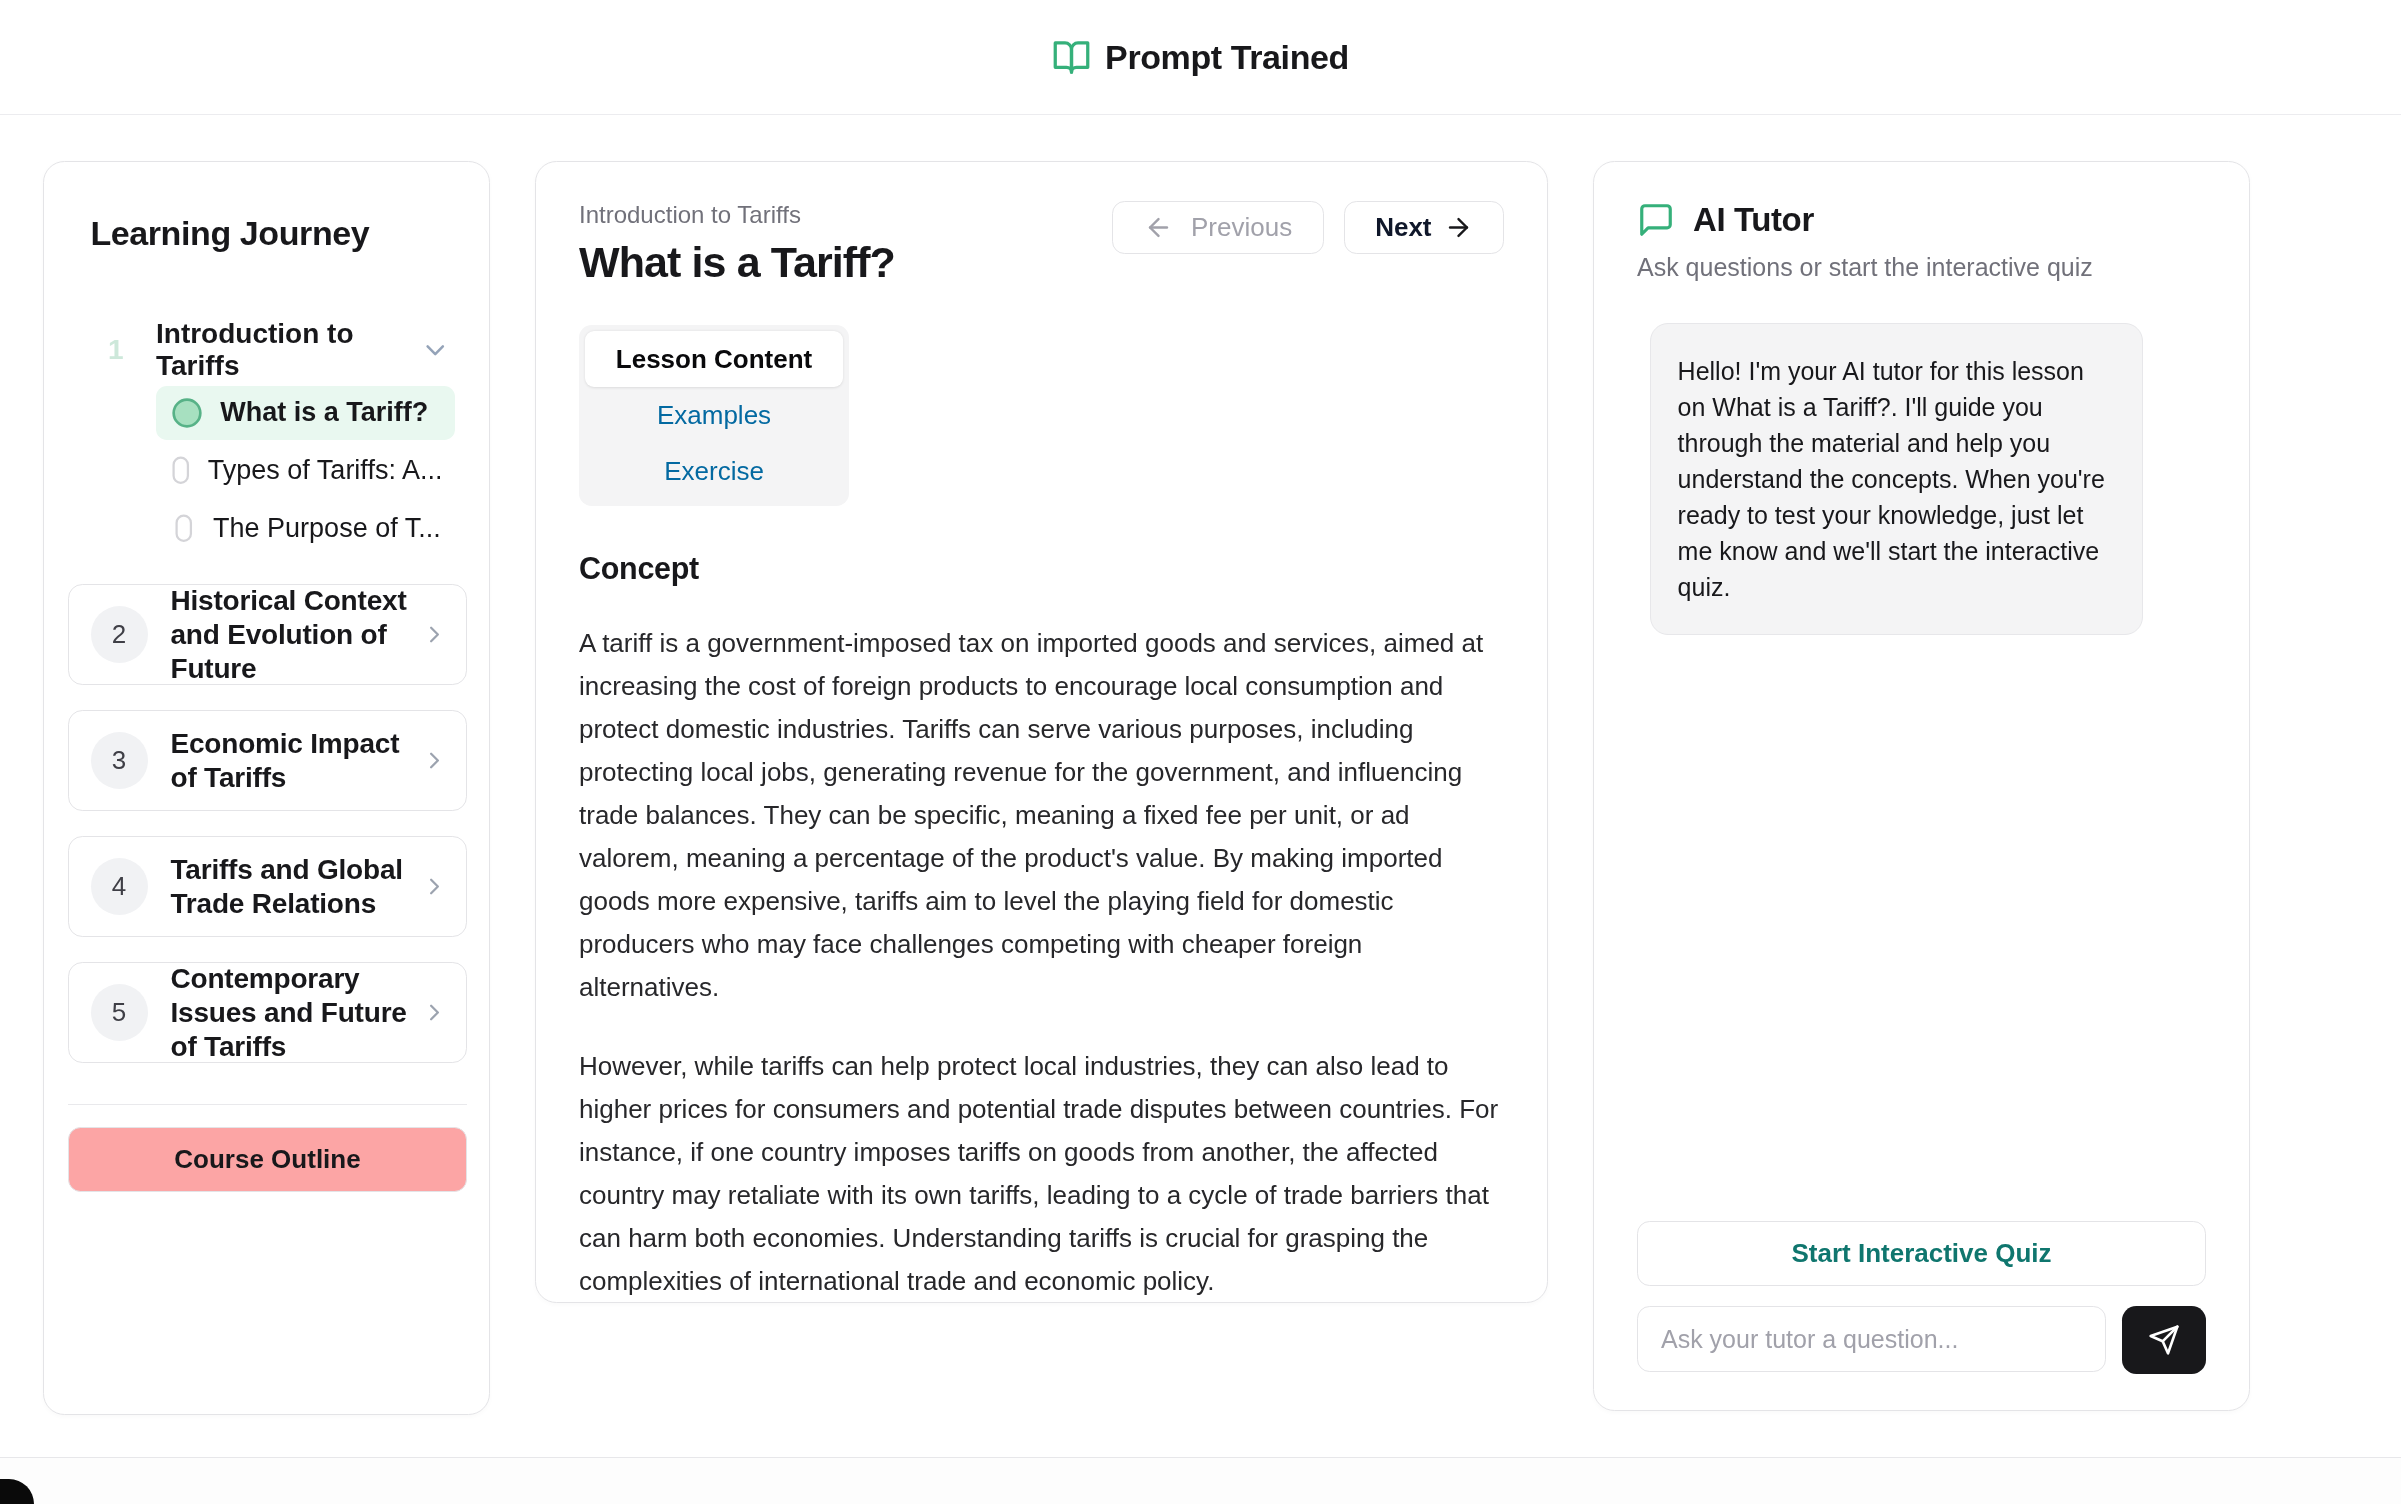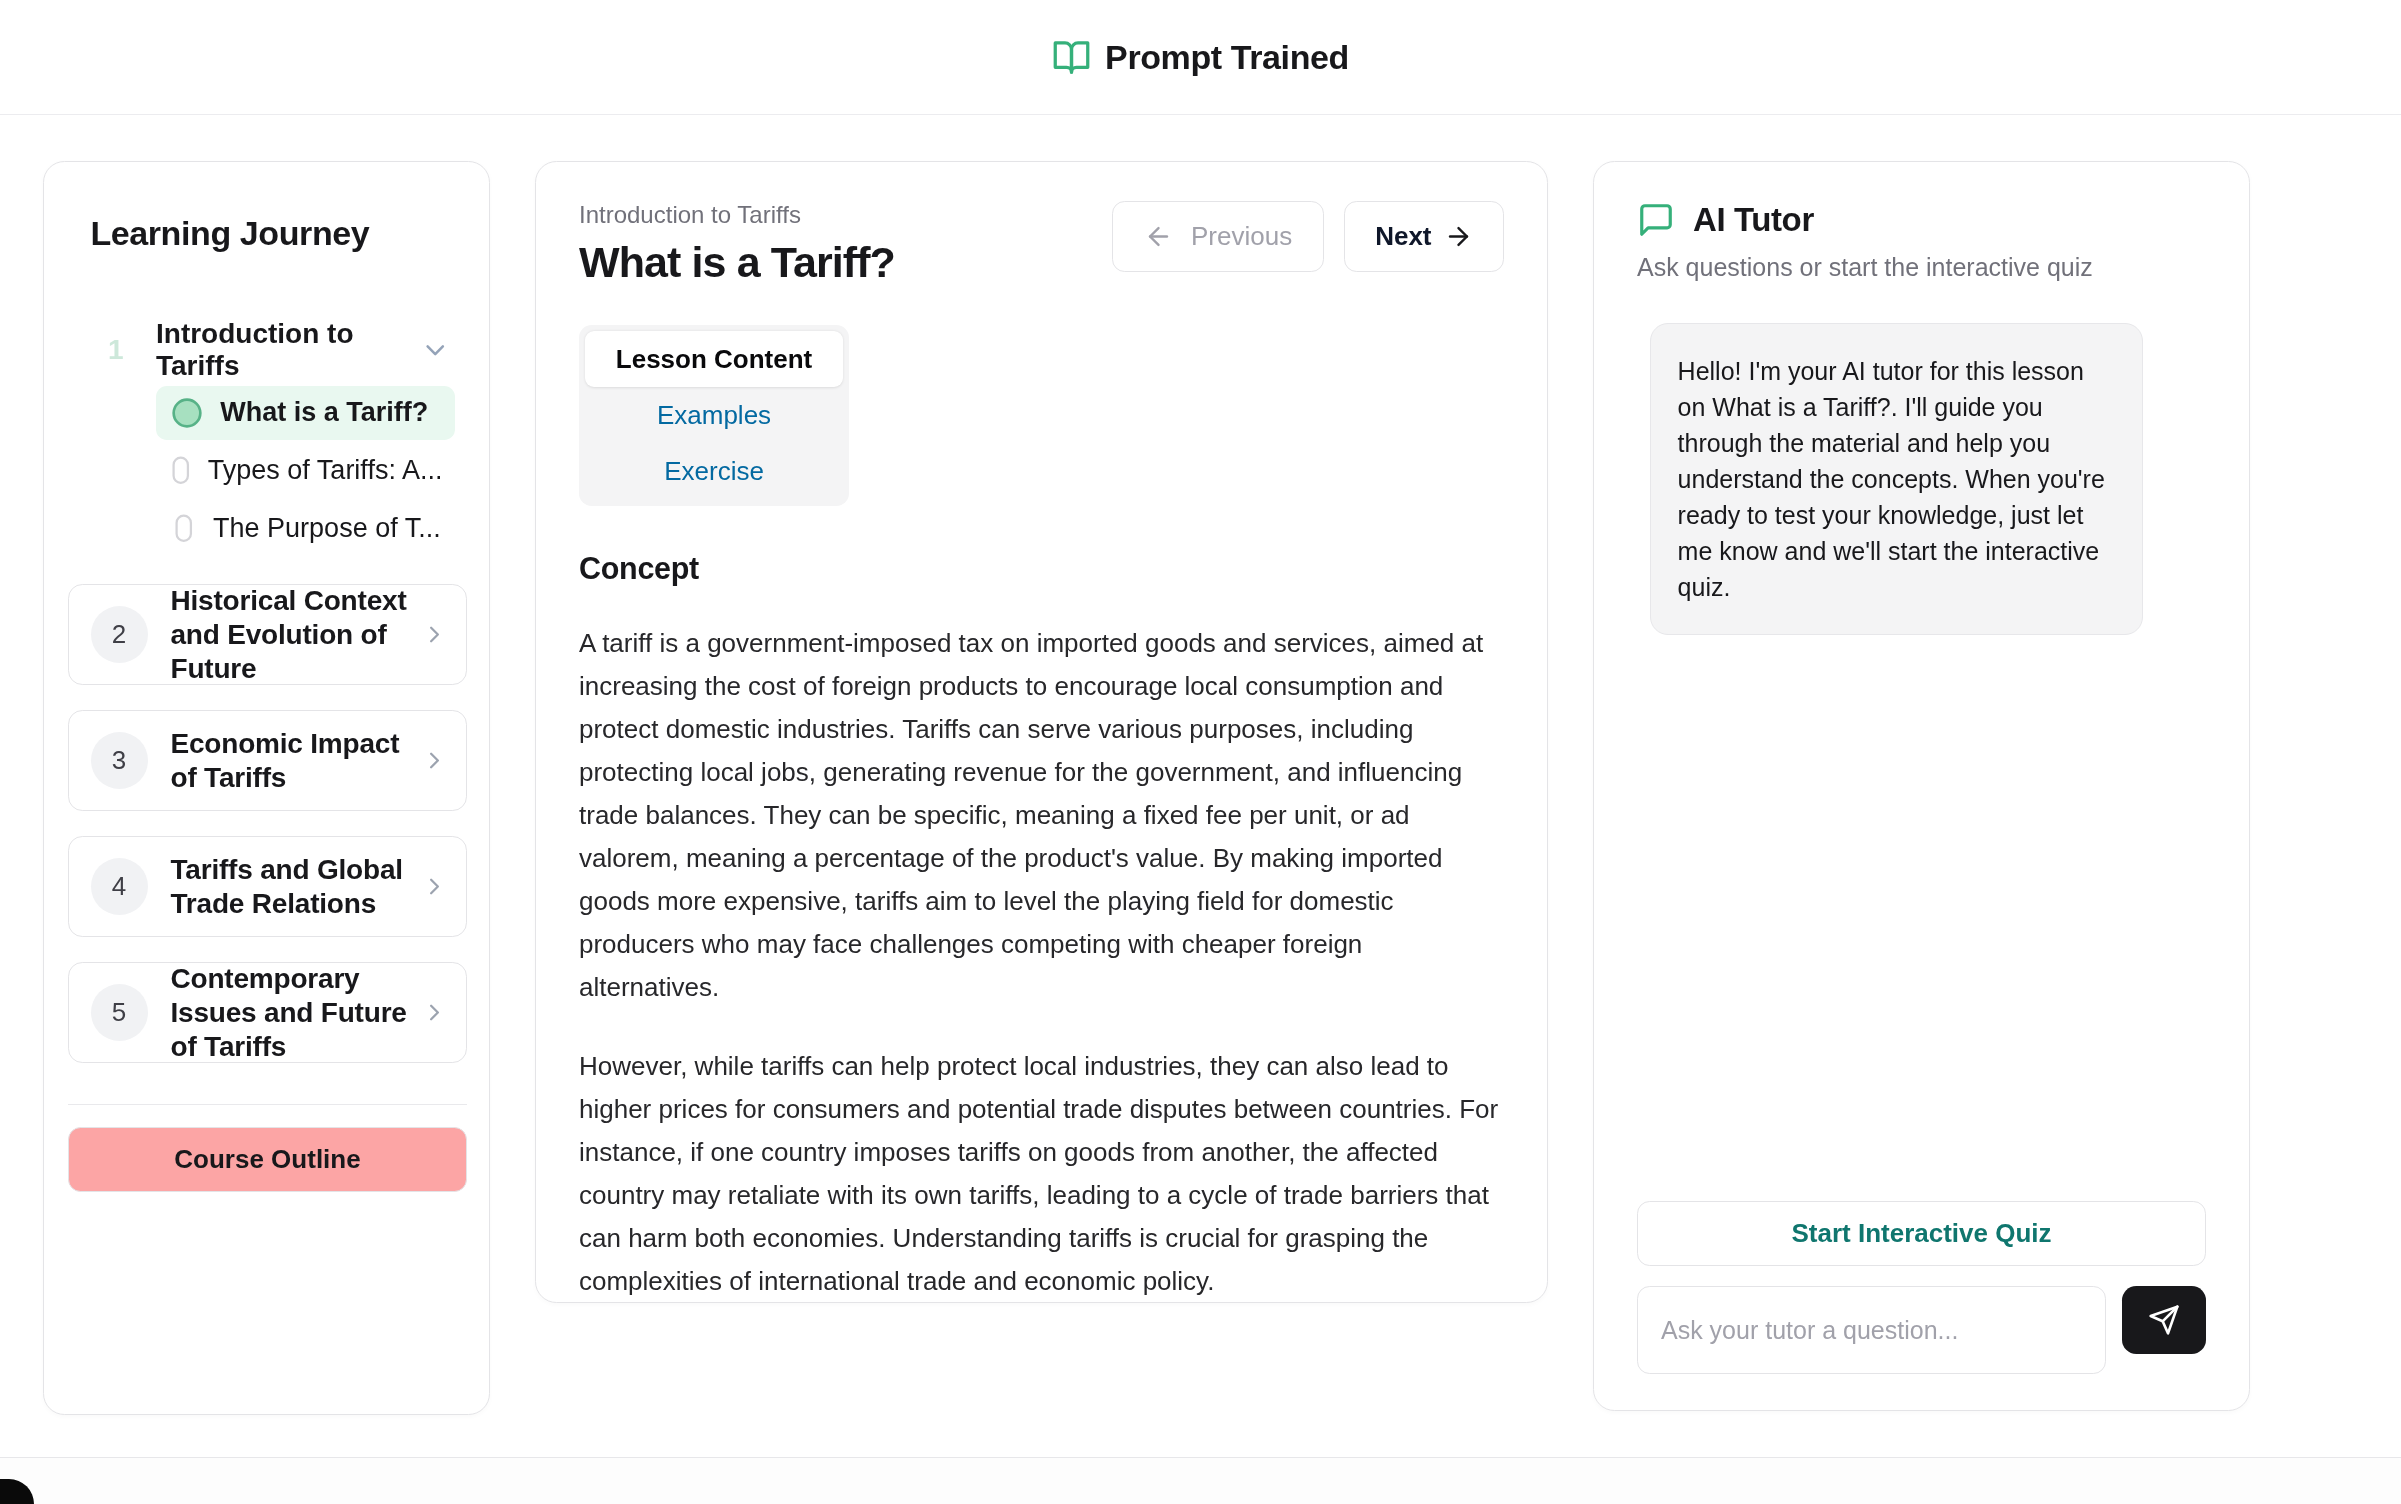--- a/index.html
+++ b/index.html
@@ -49,21 +49,21 @@
   .outline-btn { margin-top:21.5px; width:399px; height:65px; border:0.9px solid #e4e4e7;
     border-radius:12.6px; background:#fca5a5; font-family:inherit; font-size:26px; font-weight:600;
     color:#18181b; cursor:pointer; }
 
   
   .main-card { left:535px; top:161px; width:1013px; height:1142px; padding:39px 43px; }
   .main-head { display:flex; justify-content:space-between; align-items:flex-start; }
   .breadcrumb { font-size:24px; color:#71717a; }
   .lesson-title { margin-top:9px; font-size:43px; font-weight:700; letter-spacing:-0.9px; }
   .nav-btns { display:flex; gap:20px; }
-  .nav-btn { height:71px; border:0.9px solid #e4e4e7; border-radius:12.6px; background:#fff;
+  .nav-btn { height:53px; border:0.9px solid #e4e4e7; border-radius:12.6px; background:#fff;
     display:flex; align-items:center; gap:18px; padding:0 30.5px; font-family:inherit;
     font-size:26px; cursor:pointer;text-align:center; }
   .nav-btn svg { width:29px; height:29px; }
   .prev-btn { color:#a1a1aa; font-weight:500; }
   .next-btn { color:#0f172a; font-weight:600;gap:12px; }
 
   .tabs { margin-top:38px; display:inline-flex; align-items:center; background:#f4f4f5;
     border-radius:12.6px; padding:6.3px;flex-direction:column; }
   .tab { height:56px; display:flex; align-items:center; padding:0 30.5px; border-radius:9px;
     font-size:26px; font-weight:500; color:#0369a1; cursor:pointer; white-space:nowrap; }
@@ -79,21 +79,21 @@
   .tutor-head { display:flex; align-items:center; gap:18px; }
   .tutor-head svg { width:38px; height:38px; }
   .tutor-title { font-size:33px; font-weight:700; letter-spacing:-0.4px; }
   .tutor-sub { margin-top:14.3px; font-size:25px; color:#71717a; }
   .bubble { margin:41px 0 0 12.6px; width:493px; background:#f4f4f5; border:0.9px solid #e7e7ea;
     border-radius:18px; padding:29px 27px; font-size:25px; line-height:36px; color:#18181b; }
   .tutor-spacer { flex:1; }
   .quiz-btn { width:100%; height:65px; border:0.9px solid #e4e4e7; border-radius:12.6px;
     background:#fff; font-family:inherit; font-size:26px; font-weight:600; color:#0f766e; cursor:pointer; }
   .ask-row { margin-top:20px; display:flex; gap:16px; }
-  .ask-input { flex:1; height:88px; border:0.9px solid #e4e4e7; border-radius:12.6px;
+  .ask-input { flex:1; height:66px; border:0.9px solid #e4e4e7; border-radius:12.6px;
     padding:0 23px; font-family:inherit; font-size:25px; color:#18181b; outline:none; }
   .ask-input::placeholder { color:#a1a1aa; }
   .send-btn { width:84px; height:68px; background:#18181b; border:none; border-radius:14.3px;
     display:flex; align-items:center; justify-content:center; cursor:pointer; }
   .send-btn svg { width:32px; height:32px; }
 
   
   .page-footer { position:absolute; left:0; top:1457px; width:2401px; height:48px;
     background:#fdfdfd; border-top:0.9px solid #e7e7ea; }
   .corner-shape { position:absolute; left:0; bottom:0; width:34px; height:25px;

